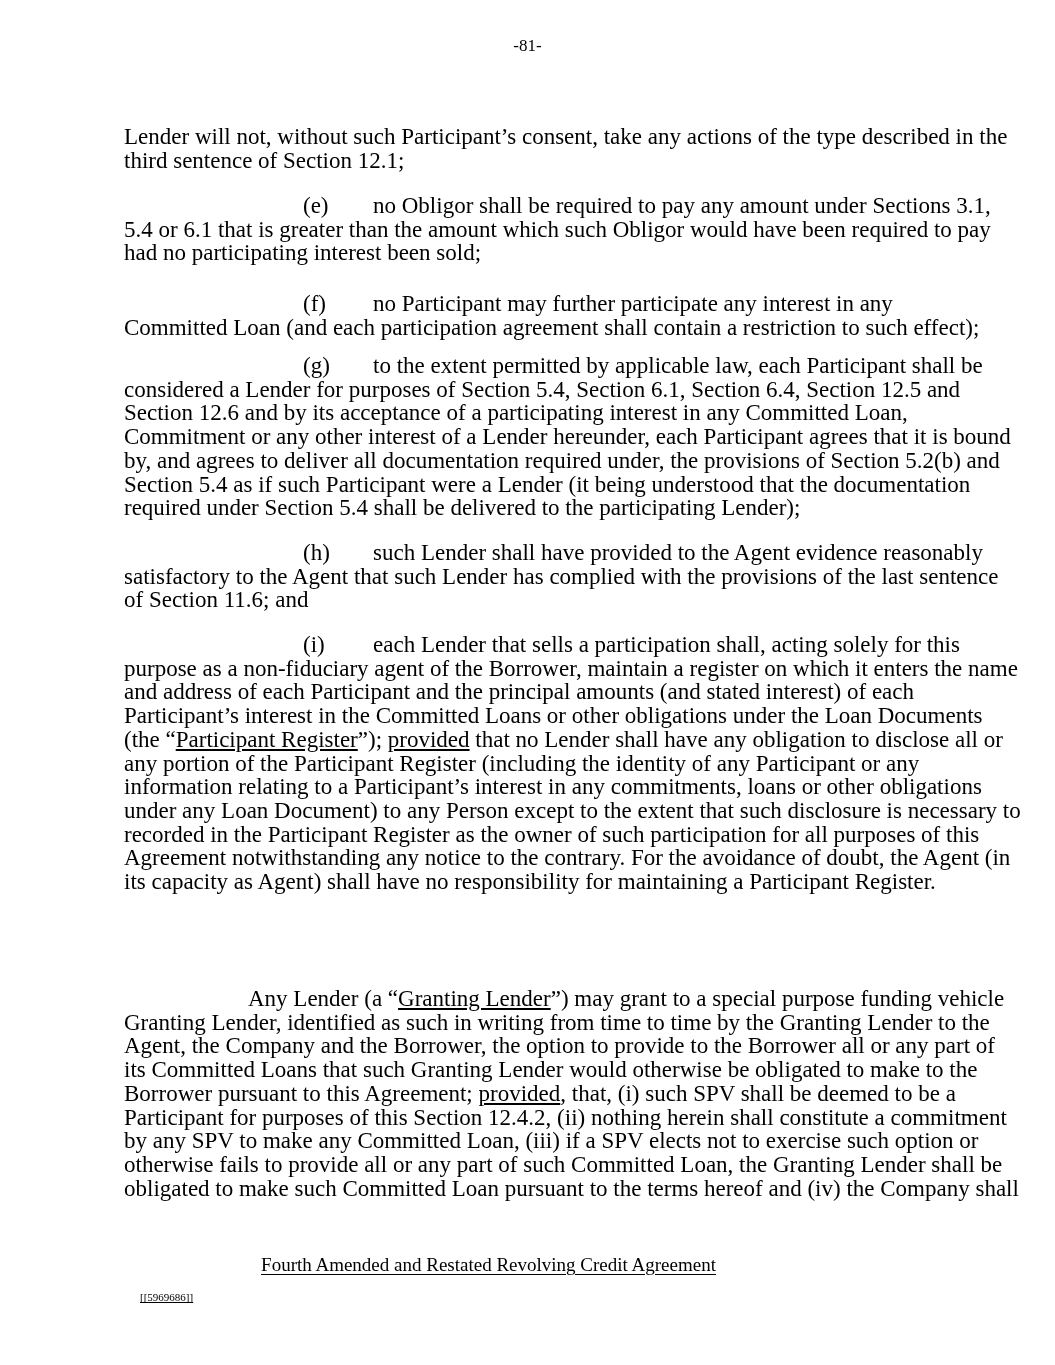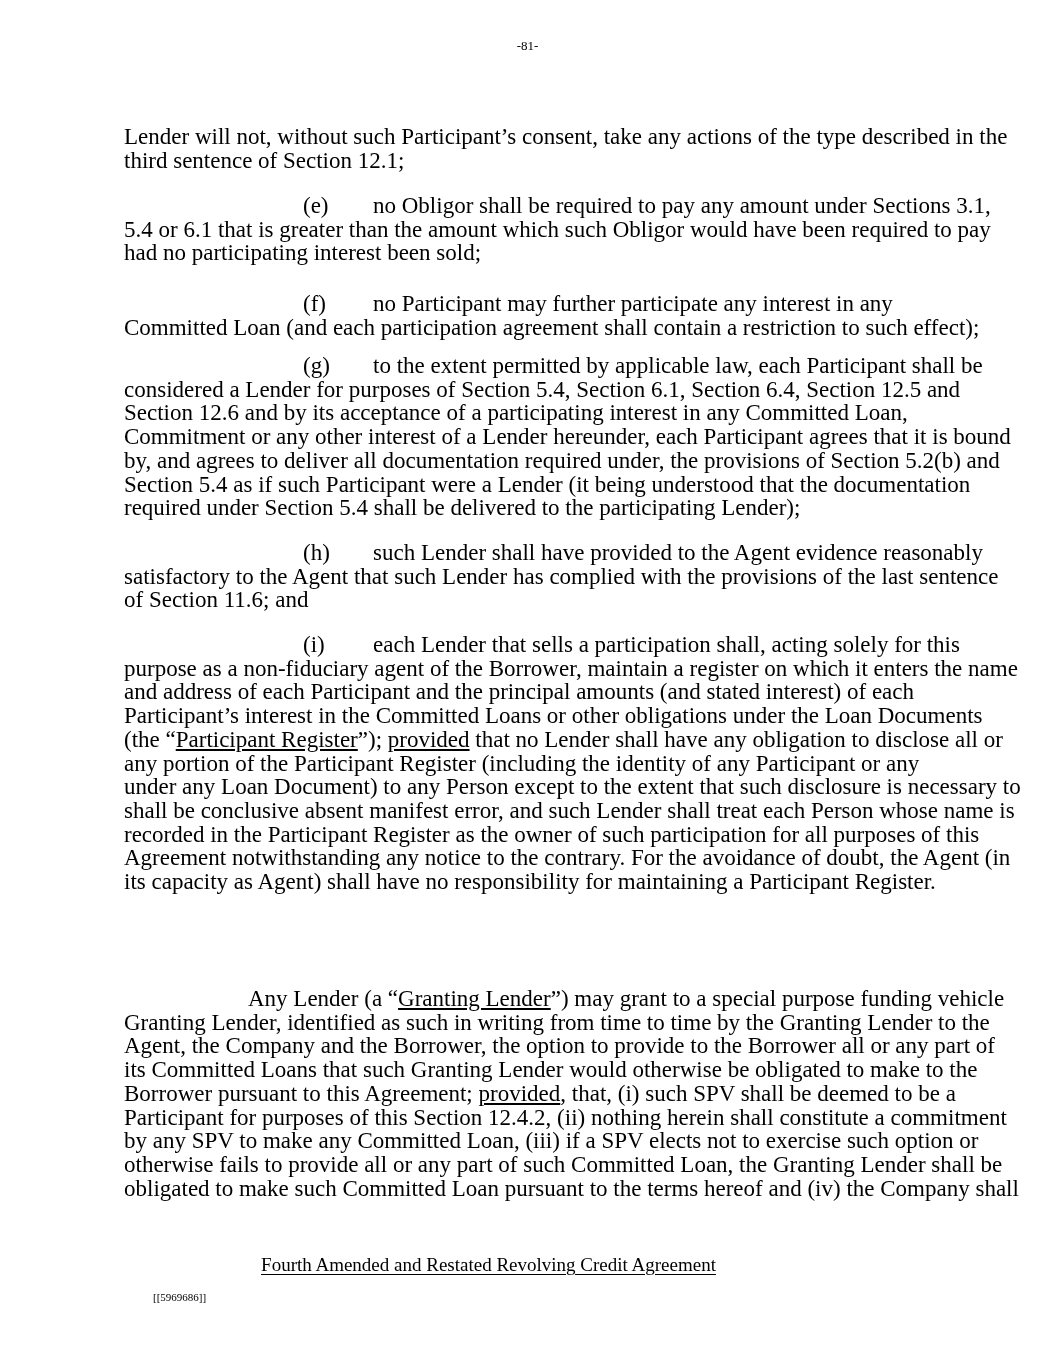--- a/index.html
+++ b/index.html
@@ -14,21 +14,21 @@
       overflow: hidden;
       font-family: "Liberation Serif", "DejaVu Serif", serif;
       color: #000000;
     }
     .page-number {
       position: absolute;
       top: 34px;
       left: 0;
       width: 1055px;
       text-align: center;
-      font-size: 13px;
+      font-size: 17px;
       line-height: 24px;
     }
     .para {
       position: absolute;
       left: 124px;
       width: 820px;
       font-size: 23px;
       line-height: 23.7px;
       margin: 0;
     }
@@ -59,23 +59,24 @@
       line-height: 24px;
     }
     .footer-title span {
       text-decoration: underline;
       text-underline-offset: 3px;
       margin-left: 0px;
     }
     .doc-id {
       position: absolute;
       top: 1290px;
-      left: 124px;
+      left: 111px;
       font-size: 11px;
       line-height: 14px;
+      text-decoration: underline;
       padding-left: 29px;
     }
   </style>
 </head>
 <body>
 
 <div class="page-number">-81-</div>
 
 <p class="para" style="top:125px;">
   <span class="line">Lender will not, without such Participant’s consent, take any actions of the type described in the</span>
@@ -109,22 +110,22 @@
   <span class="line">of Section 11.6; and</span>
 </p>
 
 <p class="para" style="top:633px;">
   <span class="line"><span class="indent1"></span><span class="label">(i)</span><span>each Lender that sells a participation shall, acting solely for this</span></span>
   <span class="line">purpose as a non-fiduciary agent of the Borrower, maintain a register on which it enters the name</span>
   <span class="line">and address of each Participant and the principal amounts (and stated interest) of each</span>
   <span class="line">Participant’s interest in the Committed Loans or other obligations under the Loan Documents</span>
   <span class="line"><span>(the “</span><u>Participant Register</u><span>”); </span><u>provided</u><span> that no Lender shall have any obligation to disclose all or</span></span>
   <span class="line">any portion of the Participant Register (including the identity of any Participant or any</span>
+  <span class="line">information relating to a Participant’s interest in any commitments, loans or other obligations</span>
   <span class="line">under any Loan Document) to any Person except to the extent that such disclosure is necessary to</span>
-  <span class="line">shall be conclusive absent manifest error, and such Lender shall treat each Person whose name is</span>
   <span class="line">recorded in the Participant Register as the owner of such participation for all purposes of this</span>
   <span class="line">Agreement notwithstanding any notice to the contrary.  For the avoidance of doubt, the Agent (in</span>
   <span class="line">its capacity as Agent) shall have no responsibility for maintaining a Participant Register.</span>
 </p>
 
 <p class="para" style="top:987px;">
   <span class="line"><span class="indent2"></span><span>Any Lender (a “</span><u>Granting Lender</u><span>”) may grant to a special purpose funding vehicle</span></span>
   <span class="line">Granting Lender, identified as such in writing from time to time by the Granting Lender to the</span>
   <span class="line">Agent, the Company and the Borrower, the option to provide to the Borrower all or any part of</span>
   <span class="line">its Committed Loans that such Granting Lender would otherwise be obligated to make to the</span>

